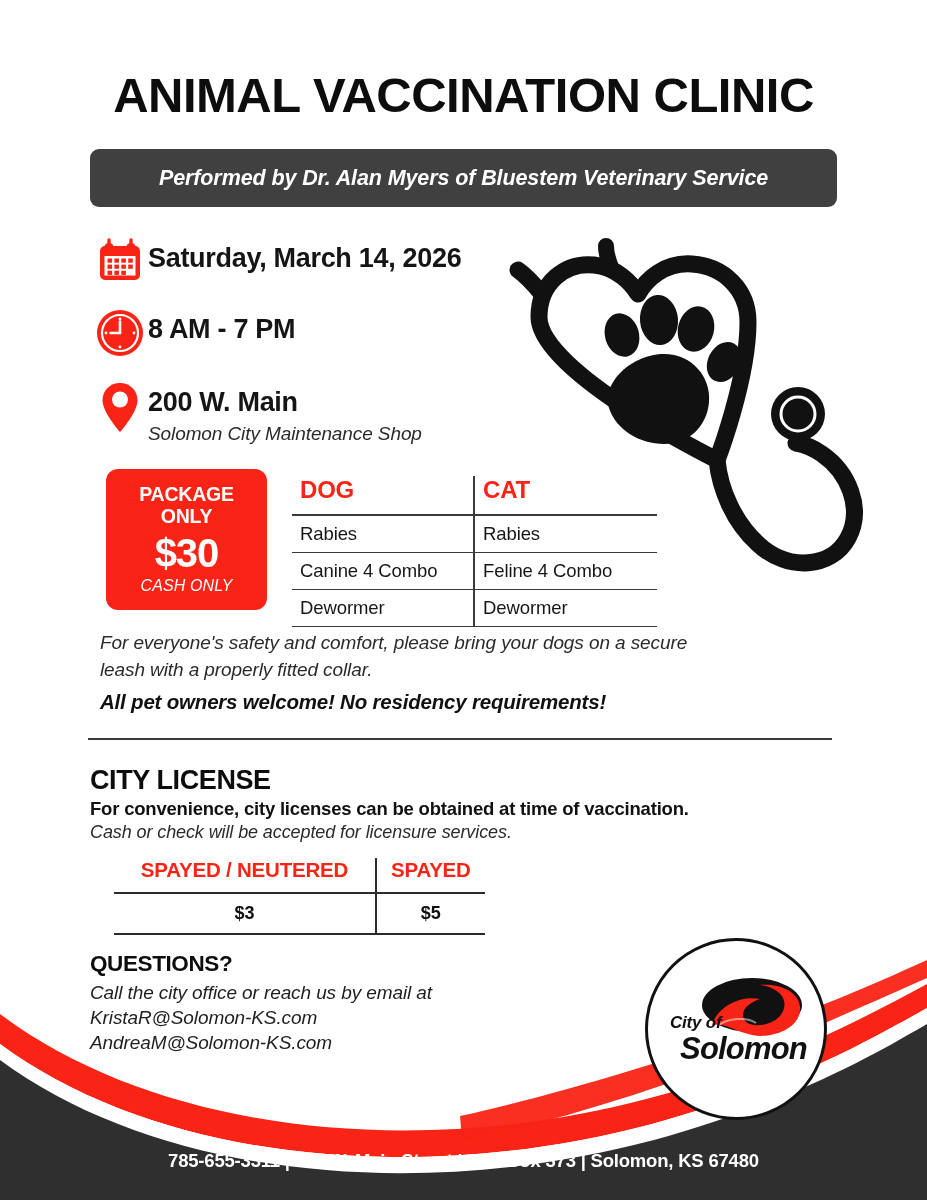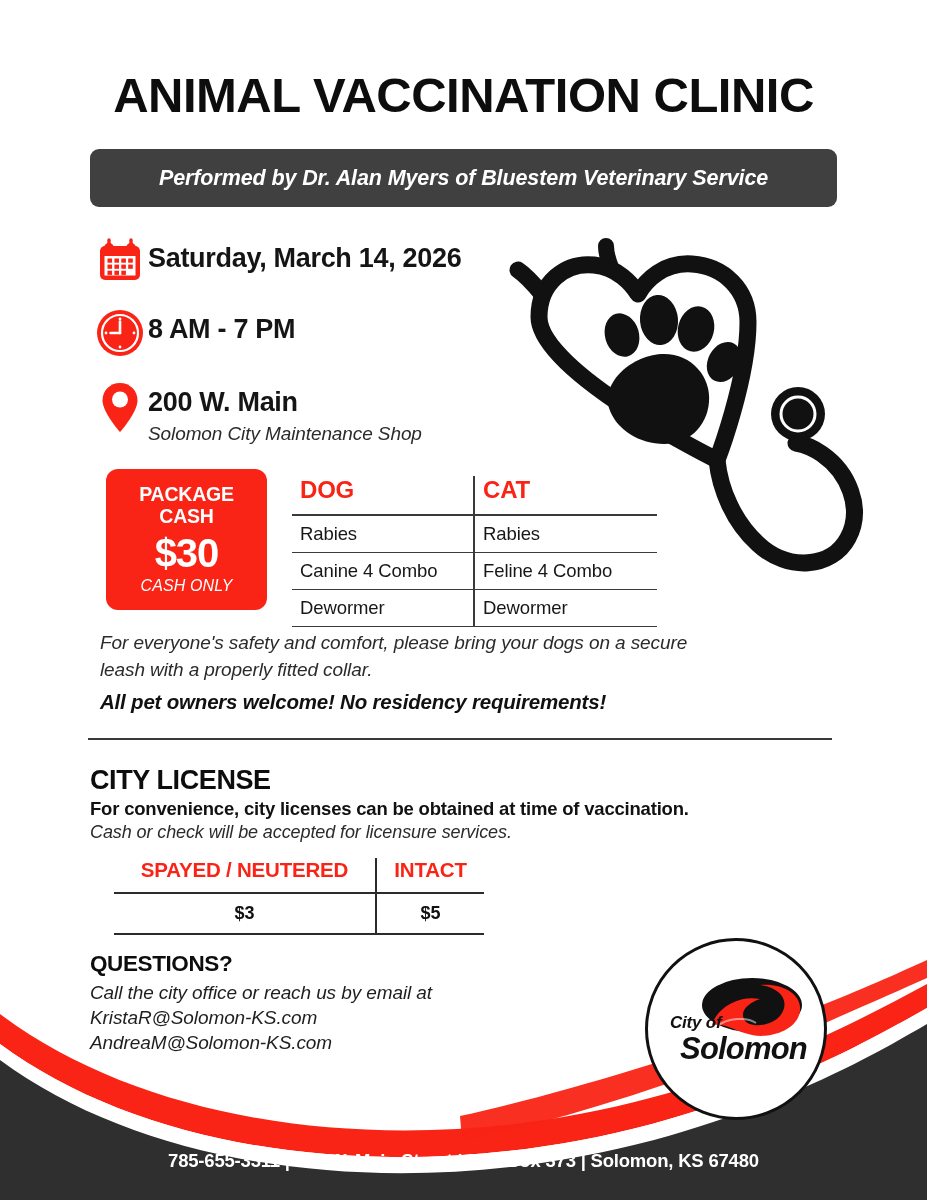--- a/index.html
+++ b/index.html
@@ -267,21 +267,21 @@
         <ellipse cx="200" cy="107" rx="18" ry="23" transform="rotate(14 200 107)"></ellipse>
         <ellipse cx="228" cy="140" rx="16" ry="21" transform="rotate(28 228 140)"></ellipse>
         <path d="M168 132 C196 132 215 155 213 180 C211 205 192 222 168 222
                  C144 222 120 208 113 186 C105 160 137 132 168 132 Z"></path>
       </g>
     </svg>
   </div>
 
   <div class="package">
     <div class="pk-label">PACKAGE</div>
-    <div class="pk-label">CASH</div>
+    <div class="pk-label">ONLY</div>
     <div class="pk-price">$30</div>
     <div class="pk-cash">CASH ONLY</div>
   </div>
 
   <table id="vaxtable">
     <thead>
       <tr>
         <th class="col-dog">DOG</th>
         <th>CAT</th>
       </tr>
@@ -308,21 +308,21 @@
   <div class="divider"></div>
 
   <div class="sec-title" id="lic-title">CITY LICENSE</div>
   <div class="lic-line1">For convenience, city licenses can be obtained at time of vaccination.</div>
   <div class="lic-line2">Cash or check will be accepted for licensure services.</div>
 
   <table id="lictable">
     <thead>
       <tr>
         <th class="c1">SPAYED / NEUTERED</th>
-        <th class="c2">INTACT</th>
+        <th class="c2">SPAYED</th>
       </tr>
     </thead>
     <tbody>
       <tr>
         <td class="c1">$3</td>
         <td class="c2">$5</td>
       </tr>
     </tbody>
   </table>
 

